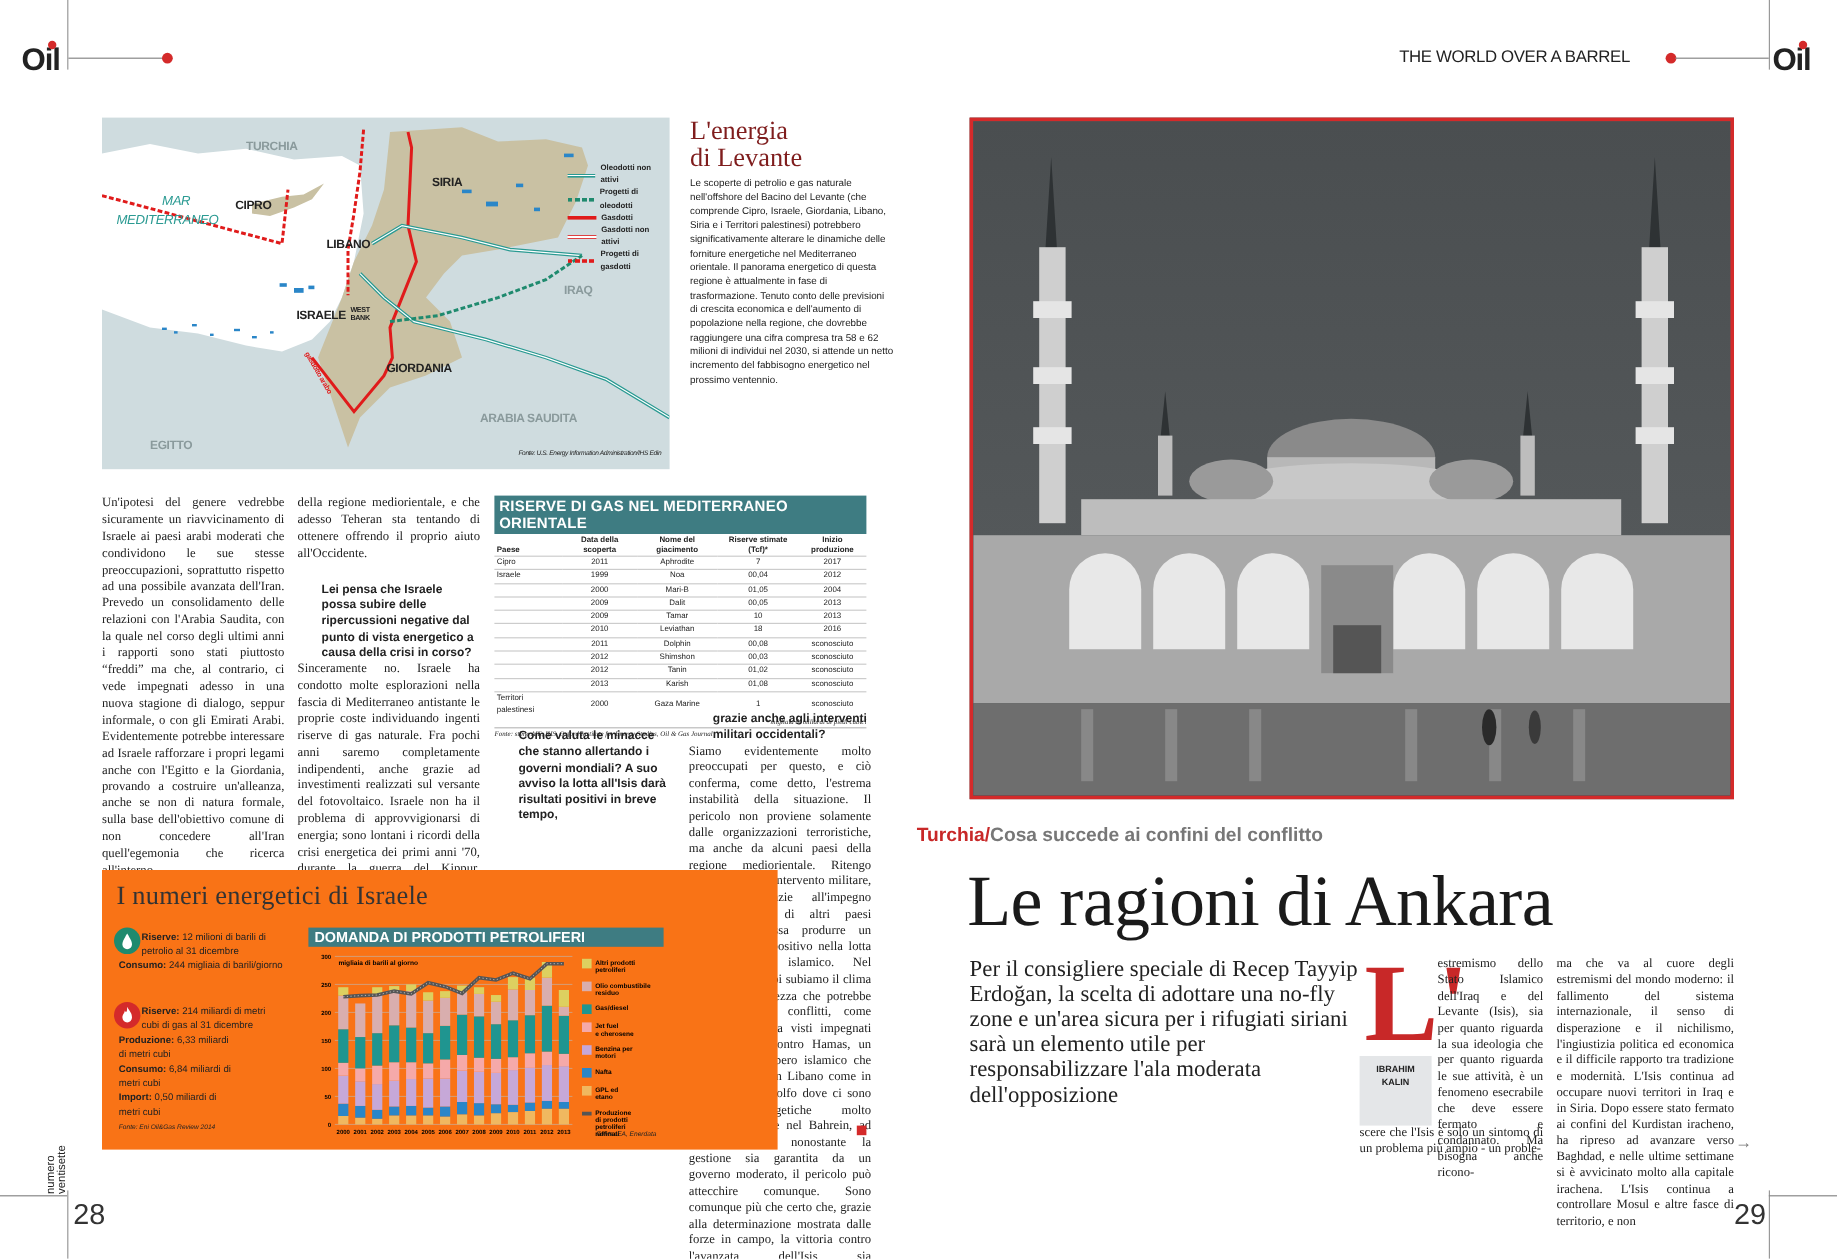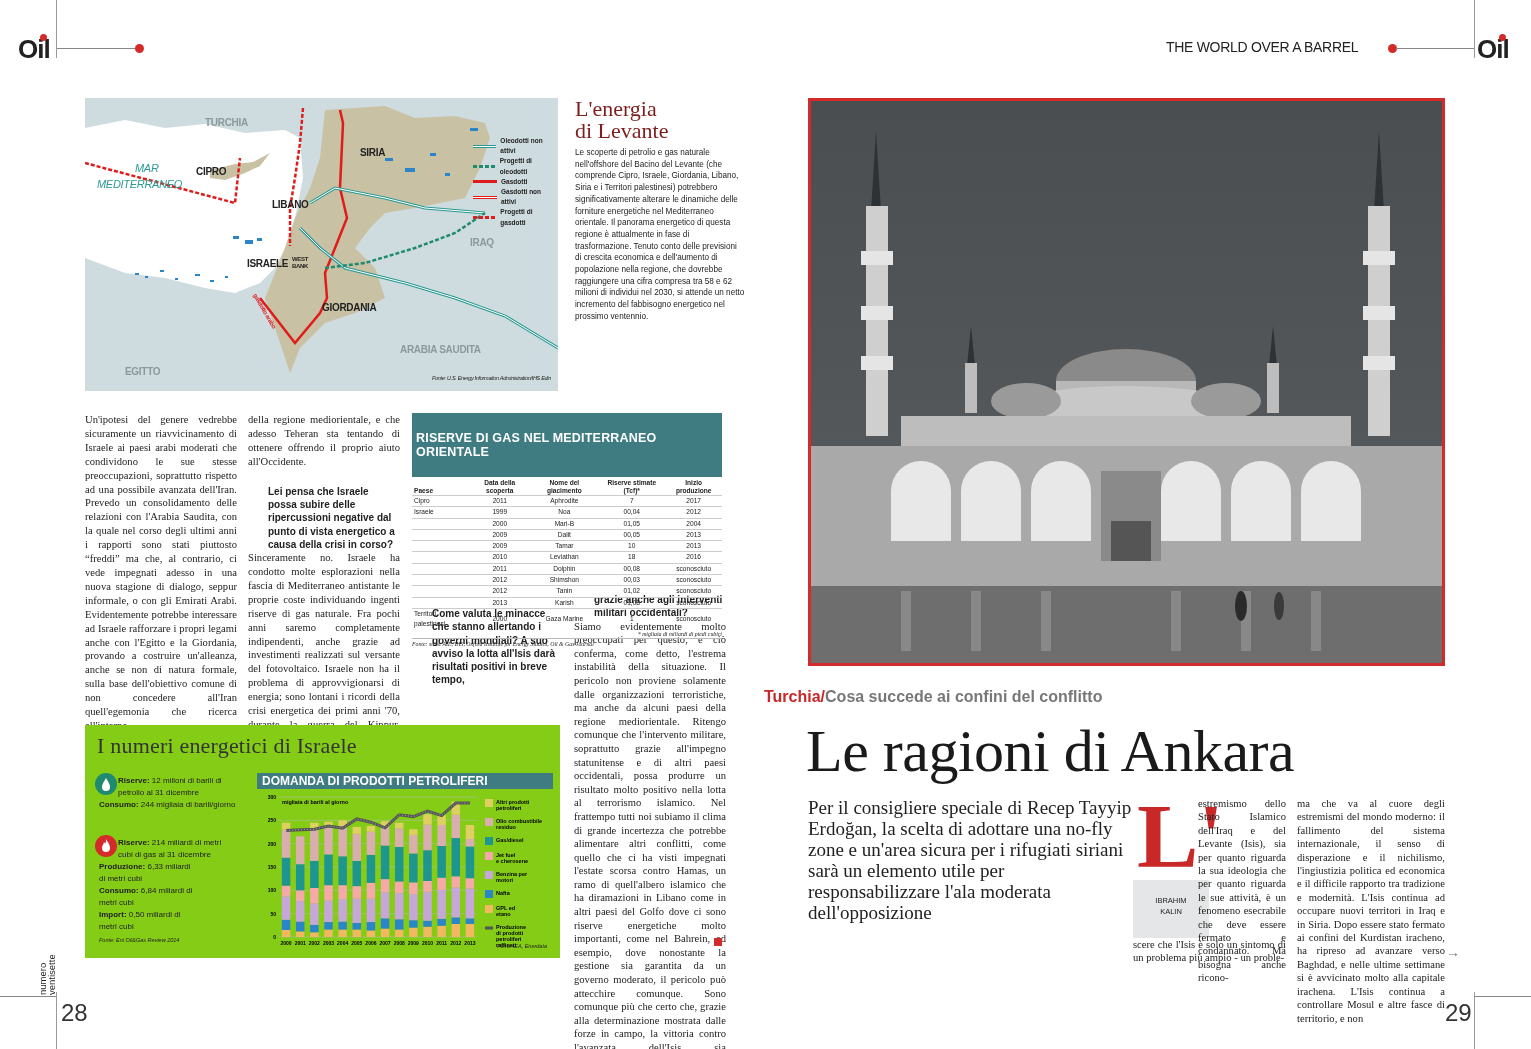--- a/index.html
+++ b/index.html
@@ -23,44 +23,44 @@
 .legend-map div{display:flex;align-items:center;gap:4px}
 .legend-map i{display:inline-block;width:24px;height:3px}
 
 .energia-title{left:575px;top:98px;font-size:22px;color:#7f1d1d;line-height:22px}
 .energia-body{left:575px;top:147px;width:170px;font-family:"Liberation Sans",sans-serif;font-weight:400;font-size:8.2px;line-height:11.7px;color:#222}
 
 .col{font-size:10.6px;line-height:13.9px;text-align:justify;color:#222}
 .q{font-family:"Liberation Sans",sans-serif;font-weight:700;font-size:10px;line-height:13.3px;padding-left:20px;color:#222}
 
 .tbl{left:412px;top:413px;width:310px}
-.tbl-title{background:#3e7c82;color:#fff;font-family:"Liberation Sans",sans-serif;font-weight:900;font-size:12.5px;padding:18px 4px;letter-spacing:0.2px}
+.tbl-title{background:#3e7c82;color:#fff;font-family:"Liberation Sans",sans-serif;font-weight:900;font-size:12.5px;padding:2px 4px;letter-spacing:0.2px}
 .tbl table{width:100%;border-collapse:collapse;font-family:"Liberation Sans",sans-serif;font-size:6.6px;margin-top:1px}
 .tbl th{font-weight:700;text-align:center;line-height:7.5px;padding:1px 2px;vertical-align:bottom}
 .tbl th:first-child{text-align:left}
 .tbl td{text-align:center;line-height:10.3px;padding:0 2px;border-top:1px solid #ccc}
 .tbl td:first-child{text-align:left}
 .tbl .note{text-align:right;font-size:5.8px;font-style:italic;margin-top:1px}
 .tbl .src{font-size:5.8px;font-style:italic;margin-top:1px;border-top:1px solid #bbb;padding-top:2px}
 
-.isr{left:85px;top:725px;width:475px;height:233px;background:#84cc16}
+.isr{left:85px;top:725px;width:563px;height:233px;background:#f97316}
 .isr-title{left:12px;top:8px;font-size:22px;color:#333;letter-spacing:0.2px}
 .isr-info{font-family:"Liberation Sans",sans-serif;font-size:8px;line-height:12px;color:#222}
 .isr-info b{font-weight:700}
 .ico{position:absolute;width:22px;height:22px;border-radius:50%}
 .chart-box{left:172px;top:48px;width:296px}
 .chart-title{background:#3e7c82;color:#fff;font-family:"Liberation Sans",sans-serif;font-weight:900;font-size:12px;padding:1px 5px}
 
 .photo{left:808px;top:98px;width:637px;height:568px;border:3px solid #d42a2a;background:#4f5355;overflow:hidden}
 .kicker{left:764px;top:688px;font-family:"Liberation Sans",sans-serif;font-weight:700;font-size:16px}
 .kicker .r{color:#c82828}
 .kicker .g{color:#777}
 .headline{left:806px;top:716px;font-size:60px;color:#1a1a1a;letter-spacing:-0.5px;line-height:70px}
 .deck{left:808px;top:797px;width:330px;font-size:19px;line-height:21px;color:#222}
-.author{left:1133px;top:880px;width:76px;height:58px;background:#e4e6e8;font-family:"Liberation Sans",sans-serif;font-weight:400;font-size:7.5px;text-align:center;padding-top:15px;line-height:11px}
+.author{left:1133px;top:880px;width:60px;height:58px;background:#e4e6e8;font-family:"Liberation Sans",sans-serif;font-weight:700;font-size:7.5px;text-align:center;padding-top:5px;line-height:11px}
 .rcol{font-size:10.6px;line-height:13.4px;color:#222;text-align:justify}
 .pnum{font-family:"Liberation Sans",sans-serif;font-size:24px;color:#333;font-weight:300}
 .vert{font-family:"Liberation Sans",sans-serif;font-size:9.5px;line-height:9px;transform:rotate(-90deg);transform-origin:left top;color:#222}
 </style>
 </head>
 <body>
 
 <div class="vline" style="left:56px;top:0;height:58px"></div>
 <div class="abs logo" style="left:18px;top:36px;position:absolute"><span>Oil</span><span class="dot"></span></div>
 <div class="hline" style="left:57px;top:48px;width:80px"></div>

